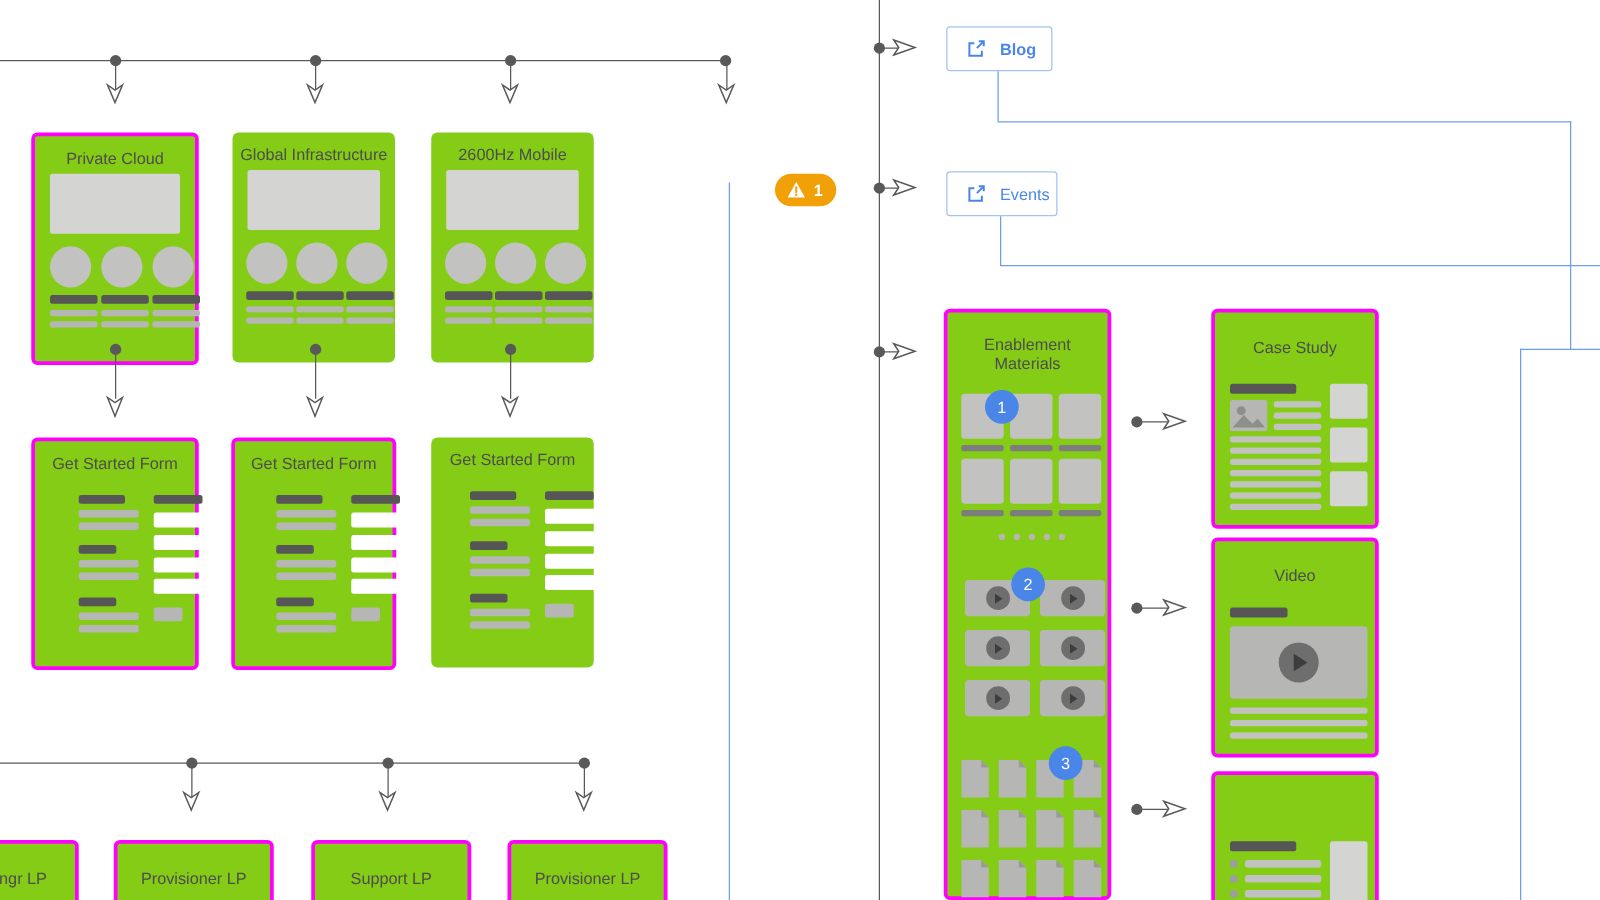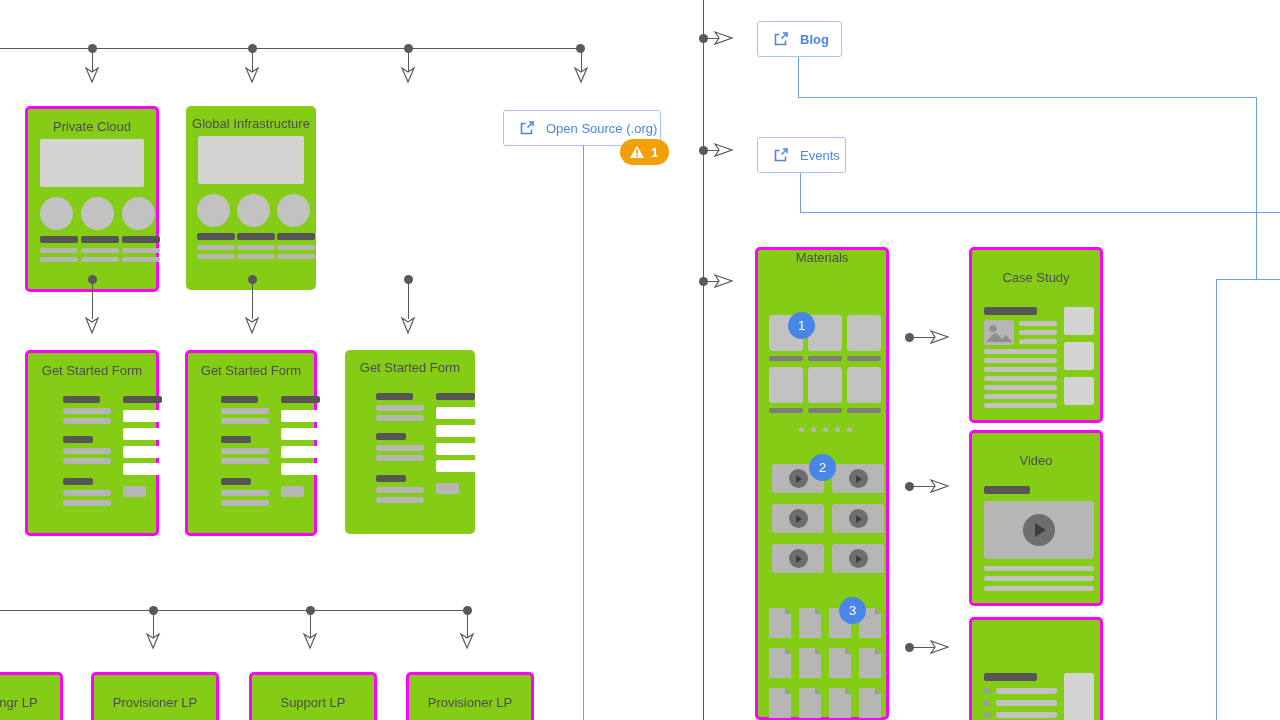--- a/index.html
+++ b/index.html
@@ -165,20 +165,42 @@
       <div class="bar-lt pc-b3"></div>
     </div>
     <div class="pc-col" style="left:91px;top:88px;">
       <div class="circle pc-circ"></div>
       <div class="bar-dark pc-b1"></div>
       <div class="bar-lt pc-b2"></div>
       <div class="bar-lt pc-b3"></div>
     </div>
   </div>
 
+  <div class="wcard" style="left:345px;top:106px;width:130px;height:184px;">
+    <div class="title">2600Hz Mobile</div>
+    <div class="ph pc-hero"></div>
+    <div class="pc-col" style="left:11px;top:88px;">
+      <div class="circle pc-circ"></div>
+      <div class="bar-dark pc-b1"></div>
+      <div class="bar-lt pc-b2"></div>
+      <div class="bar-lt pc-b3"></div>
+    </div>
+    <div class="pc-col" style="left:51px;top:88px;">
+      <div class="circle pc-circ"></div>
+      <div class="bar-dark pc-b1"></div>
+      <div class="bar-lt pc-b2"></div>
+      <div class="bar-lt pc-b3"></div>
+    </div>
+    <div class="pc-col" style="left:91px;top:88px;">
+      <div class="circle pc-circ"></div>
+      <div class="bar-dark pc-b1"></div>
+      <div class="bar-lt pc-b2"></div>
+      <div class="bar-lt pc-b3"></div>
+    </div>
+  </div>
 
   <div class="dot" style="left:88px;top:275px;"></div>
   <div class="dot" style="left:248px;top:275px;"></div>
   <div class="dot" style="left:404px;top:275px;"></div>
   <div class="vline" style="left:92px;top:279px;height:40px;"></div>
   <div class="vline" style="left:252px;top:279px;height:40px;"></div>
   <div class="vline" style="left:408px;top:279px;height:40px;"></div>
   <svg style="position:absolute;left:0;top:0;width:480px;height:350px;">
     <g fill="#ffffff" stroke="#595959" stroke-width="1.2">
       <path d="M 86,318 L 92,333 L 98,318 L 92,322 Z"></path>
@@ -237,30 +259,20 @@
     <div class="fm bar-lt" style="left:31px;top:137px;width:48px;height:6px;"></div>
     <div class="fm bar-lt" style="left:31px;top:147px;width:48px;height:6px;"></div>
     <div class="fm bar-dark" style="left:91px;top:43px;width:39px;height:7px;"></div>
     <div class="fm inputbox" style="left:91px;top:57px;width:52px;height:12px;"></div>
     <div class="fm inputbox" style="left:91px;top:75px;width:52px;height:12px;"></div>
     <div class="fm inputbox" style="left:91px;top:93px;width:52px;height:12px;"></div>
     <div class="fm inputbox" style="left:91px;top:110px;width:52px;height:12px;"></div>
     <div class="fm btnbox" style="left:91px;top:133px;width:23px;height:11px;"></div>
   </div>
 
-  <div class="linkbtn" style="left:503px;top:110px;width:158px;height:36px;">
-    <span class="ext-icon">
-      <svg viewBox="0 0 18 18" fill="none" stroke="#4a86e8" stroke-width="1.6">
-        <path d="M11 3 H15 V7"></path>
-          <path d="M15 3 L9.5 8.5"></path>
-        <path d="M13.5 10.5 V14.5 H3.5 V4.5 H7.5"></path>
-      </svg>
-    </span>
-    <span class="lbl">Open Source (.org)</span>
-  </div>
   <div class="warnbadge" style="left:620px;top:139px;">
     <span>
       <svg viewBox="0 0 16 16">
           <path d="M8 1.5 L15 14 H1 Z" fill="#ffffff"></path>
           <path d="M8 5.8 V9.8" stroke="#f2a007" stroke-width="1.6" stroke-linecap="round"></path>
           <circle cx="8" cy="11.9" r="0.95" fill="#f2a007"></circle>
         </svg>
     </span>
     <span>1</span>
   </div>
@@ -335,20 +347,21 @@
   <div class="bline-h" style="left:798px;top:97px;width:459px;"></div>
   <div class="bline-v" style="left:1256px;top:97px;height:115px;"></div>
 
   <div class="bline-v" style="left:800px;top:173px;height:39px;"></div>
   <div class="bline-h" style="left:800px;top:212px;width:480px;"></div>
   <div class="bline-v" style="left:1256px;top:212px;height:68px;"></div>
   <div class="bline-h" style="left:1216px;top:279px;width:64px;"></div>
   <div class="bline-v" style="left:1216px;top:279px;height:441px;"></div>
 
   <div class="wcard sel" style="left:755px;top:247px;width:134px;height:473px;">
+    <div class="title" style="padding-top:18px;">Enablement</div>
     <div class="title" style="padding-top:0;">Materials</div>
 
     <div class="tile" style="left:11px;top:65px;width:34px;height:36px;"></div>
     <div class="tile" style="left:50px;top:65px;width:34px;height:36px;"></div>
     <div class="tile" style="left:89px;top:65px;width:34px;height:36px;"></div>
     <div class="tilebar" style="left:11px;top:106px;width:34px;"></div>
     <div class="tilebar" style="left:50px;top:106px;width:34px;"></div>
     <div class="tilebar" style="left:89px;top:106px;width:34px;"></div>
 
     <div class="tile" style="left:11px;top:117px;width:34px;height:36px;"></div>

